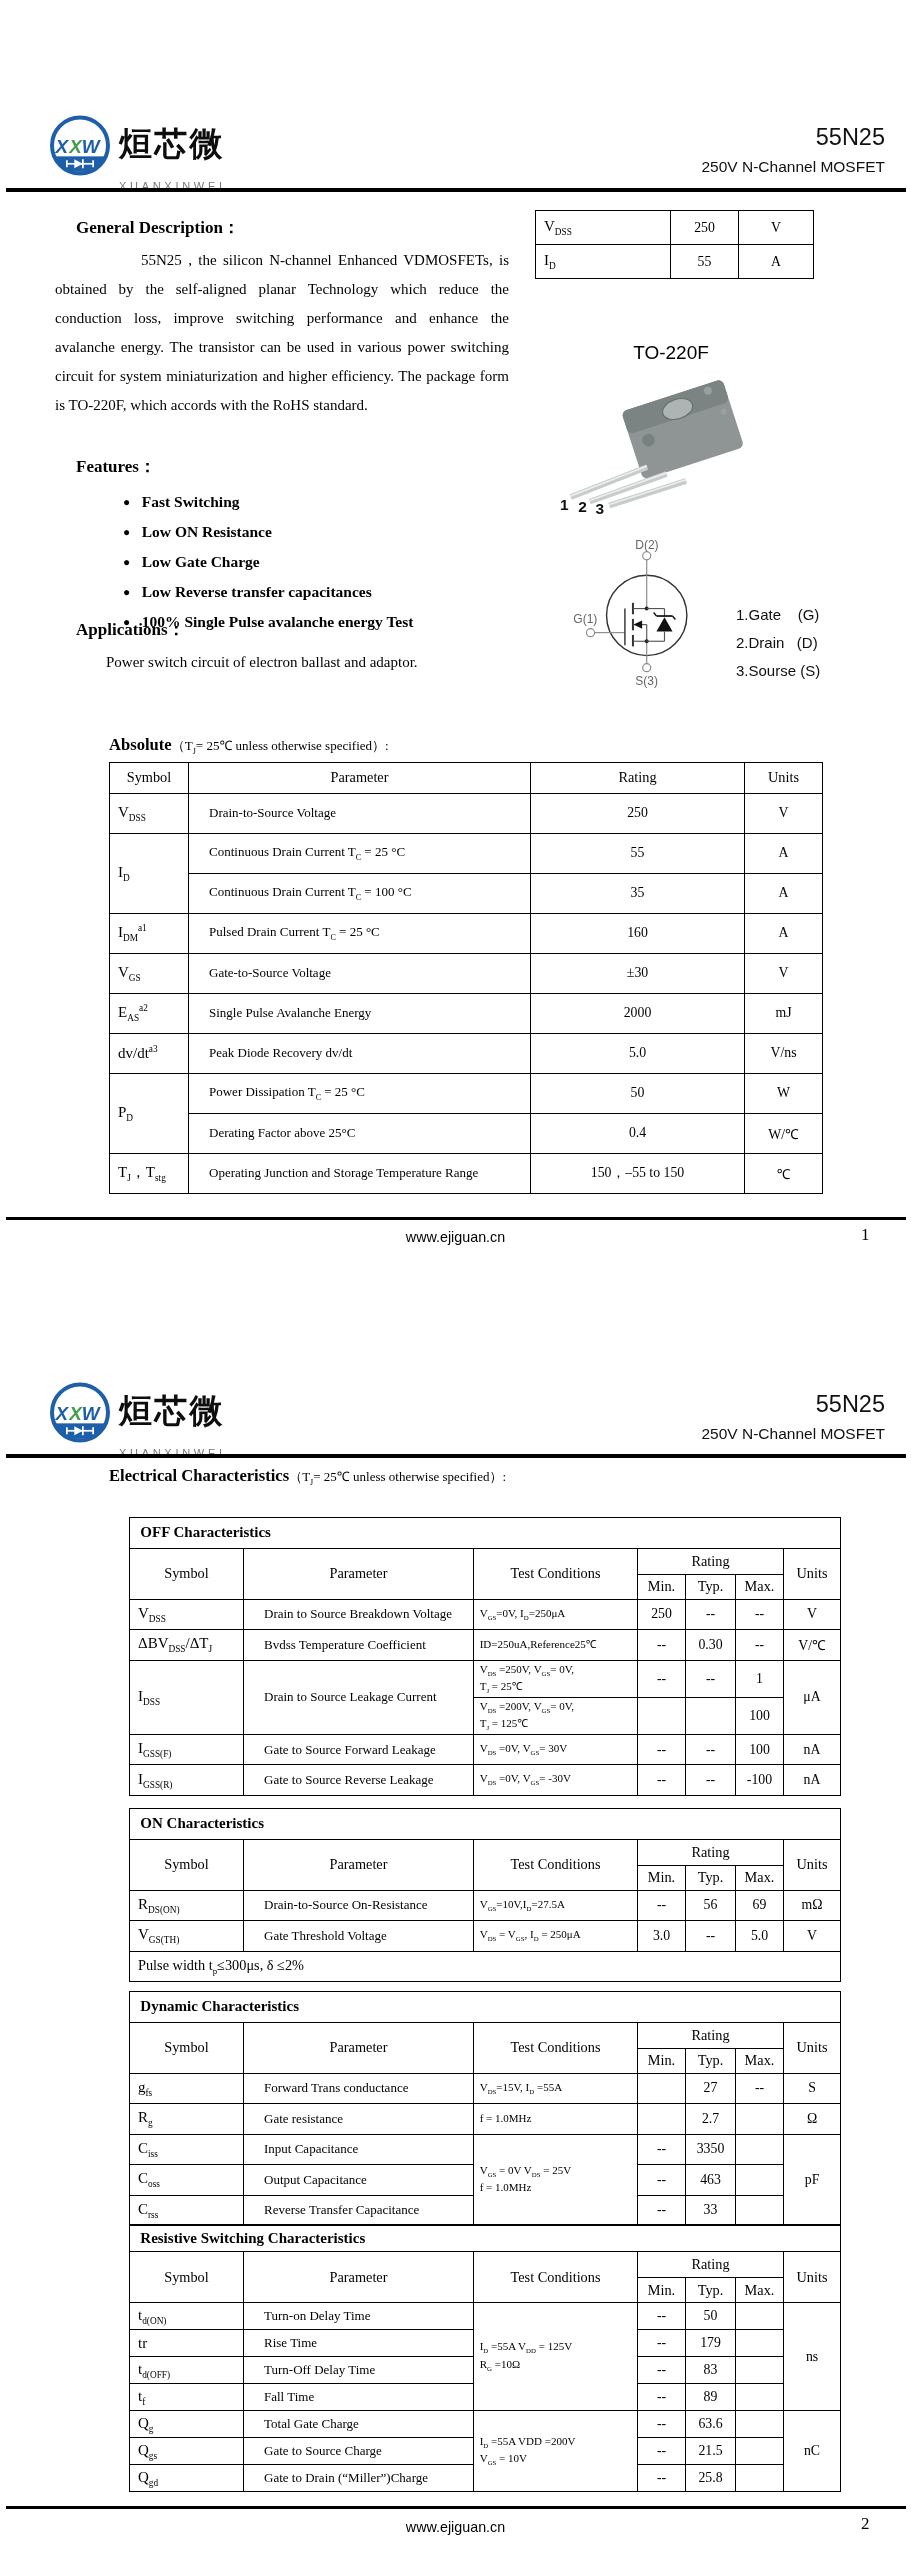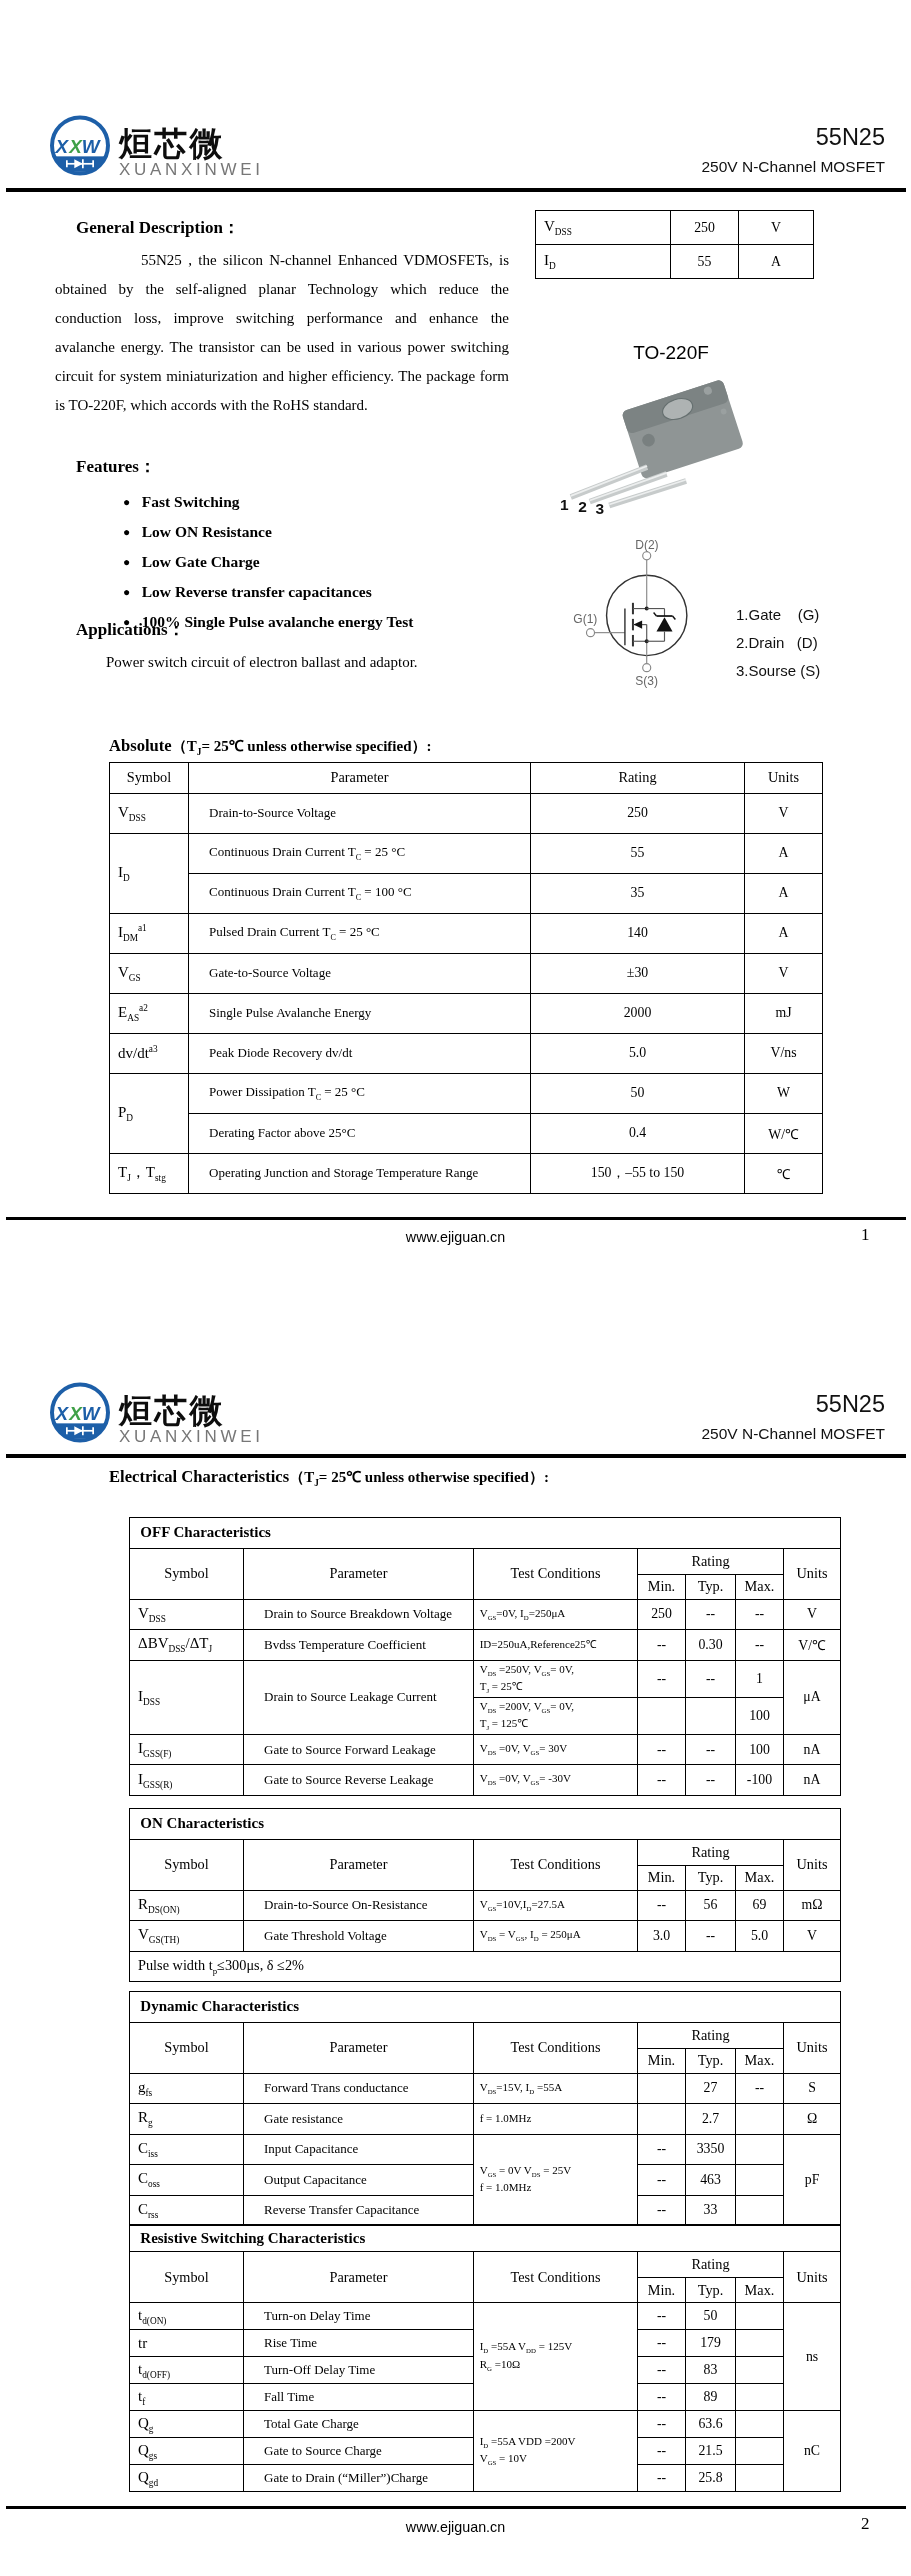--- a/index.html
+++ b/index.html
@@ -4,25 +4,25 @@
 <style>
   html,body{margin:0;padding:0;background:#e8e8e8;}
   .sheet{position:relative;width:911px;height:2576px;background:#ffffff;margin:0 auto;
          font-family:"Liberation Serif", serif;color:#000;overflow:hidden;}
   .abs{position:absolute;}
   .rule{background:#000;}
   
   .partnum{font-family:"Liberation Sans",sans-serif;font-size:23.5px;color:#111;text-align:right;}
   .subtitle{font-family:"Liberation Sans",sans-serif;font-size:15.5px;color:#111;text-align:right;}
   .brand-cn{font-family:"Liberation Sans",sans-serif;font-size:33px;font-weight:700;letter-spacing:2.3px;color:#0d0d0d;line-height:1;}
-  .brand-en{font-family:"Liberation Sans",sans-serif;font-size:17px;letter-spacing:3.7px;color:#777;margin-top:0;}
+  .brand-en{font-family:"Liberation Sans",sans-serif;font-size:11px;letter-spacing:3.7px;color:#777;margin-top:20px;}
   
   .h-sec{font-size:17px;font-weight:bold;}
   .h-abs-b{font-size:16.6px;font-weight:bold;}
-  .h-abs-r{font-size:15px;font-weight:bold;}
+  .h-abs-r{font-size:13px;font-weight:normal;}
   
   .gen-body{width:454px;font-size:15px;line-height:29px;text-align:justify;text-indent:86px;}
   .feat li{list-style:none;font-size:15.5px;font-weight:bold;line-height:30px;}
   .feat li::before{content:"●";font-size:12px;margin-right:11.5px;vertical-align:1.1px;}
   .feat{margin:0;padding:0;}
   .app-body{font-size:15px;}
   
   table{border-collapse:collapse;table-layout:fixed;border-radius:30px;}
   td{overflow:hidden;}
   sub{font-size:0.62em;}
@@ -228,21 +228,21 @@
           <td class="c-unit">A</td>
         </tr>
         <tr class="data">
           <td class="c-par">Continuous Drain Current T<sub>C</sub> = 100 °C</td>
           <td class="c-num">35</td>
           <td class="c-unit">A</td>
         </tr>
         <tr class="data">
           <td class="c-sym">I<sub>DM</sub><sup>a1</sup></td>
           <td class="c-par">Pulsed Drain Current T<sub>C</sub> = 25 °C</td>
-          <td class="c-num">140</td>
+          <td class="c-num">160</td>
           <td class="c-unit">A</td>
         </tr>
         <tr class="data">
           <td class="c-sym">V<sub>GS</sub></td>
           <td class="c-par">Gate-to-Source Voltage</td>
           <td class="c-num">±30</td>
           <td class="c-unit">V</td>
         </tr>
         <tr class="data">
           <td class="c-sym">E<sub>AS</sub><sup>a2</sup></td>

